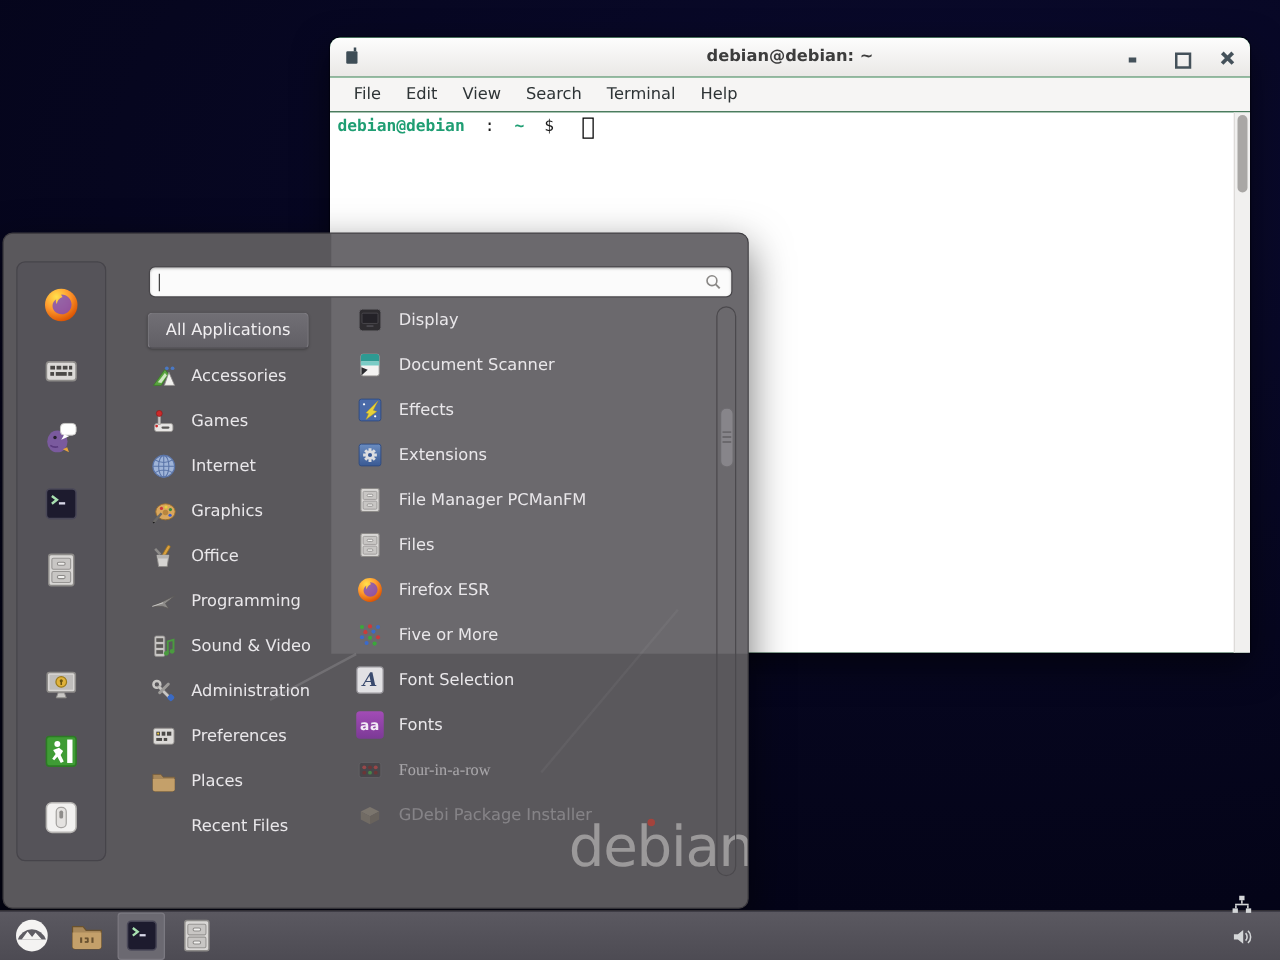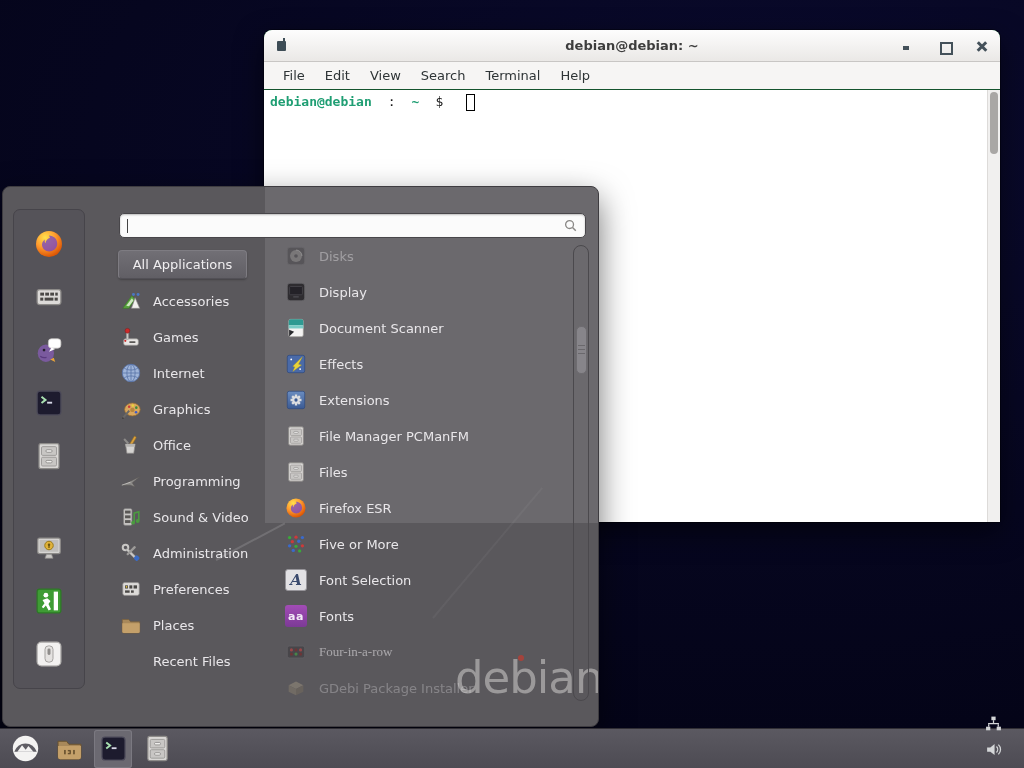--- a/index.html
+++ b/index.html
@@ -356,29 +356,20 @@
       </svg>
       <span>Places</span>
     </li>
     <li class="cat-row">
       <span class="cat-spacer"></span>
       <span>Recent Files</span>
     </li>
   </ul>
 
   <ul class="app-list">
-    <li class="app-row fade-top">
-      <svg class="ic" viewBox="0 0 24 24">
-        <rect x="2.5" y="2.5" width="19" height="19" rx="3" fill="#3c3a3e" stroke="#6a686c" stroke-width=".8"></rect>
-        <circle cx="12" cy="12" r="6.5" fill="#8d8b89"></circle>
-          <circle cx="12" cy="12" r="2" fill="#3c3a3e"></circle>
-        <path d="M12 5.5a6.5 6.5 0 0 1 6.5 6.5" stroke="#c9c7c5" fill="none"></path>
-      </svg>
-      <span>Disks</span>
-    </li>
     <li class="app-row">
       <svg class="ic" viewBox="0 0 24 24">
         <rect x="2.5" y="2.5" width="19" height="19" rx="3" fill="#2e2c30" stroke="#6a686c" stroke-width=".8"></rect>
         <rect x="5" y="6" width="14" height="9" rx="1" fill="#242228" stroke="#4a484e" stroke-width=".8"></rect>
         <rect x="9" y="16.5" width="6" height="1.6" fill="#4a484e"></rect>
       </svg>
       <span>Display</span>
     </li>
     <li class="app-row">
       <svg class="ic" viewBox="0 0 24 24">

